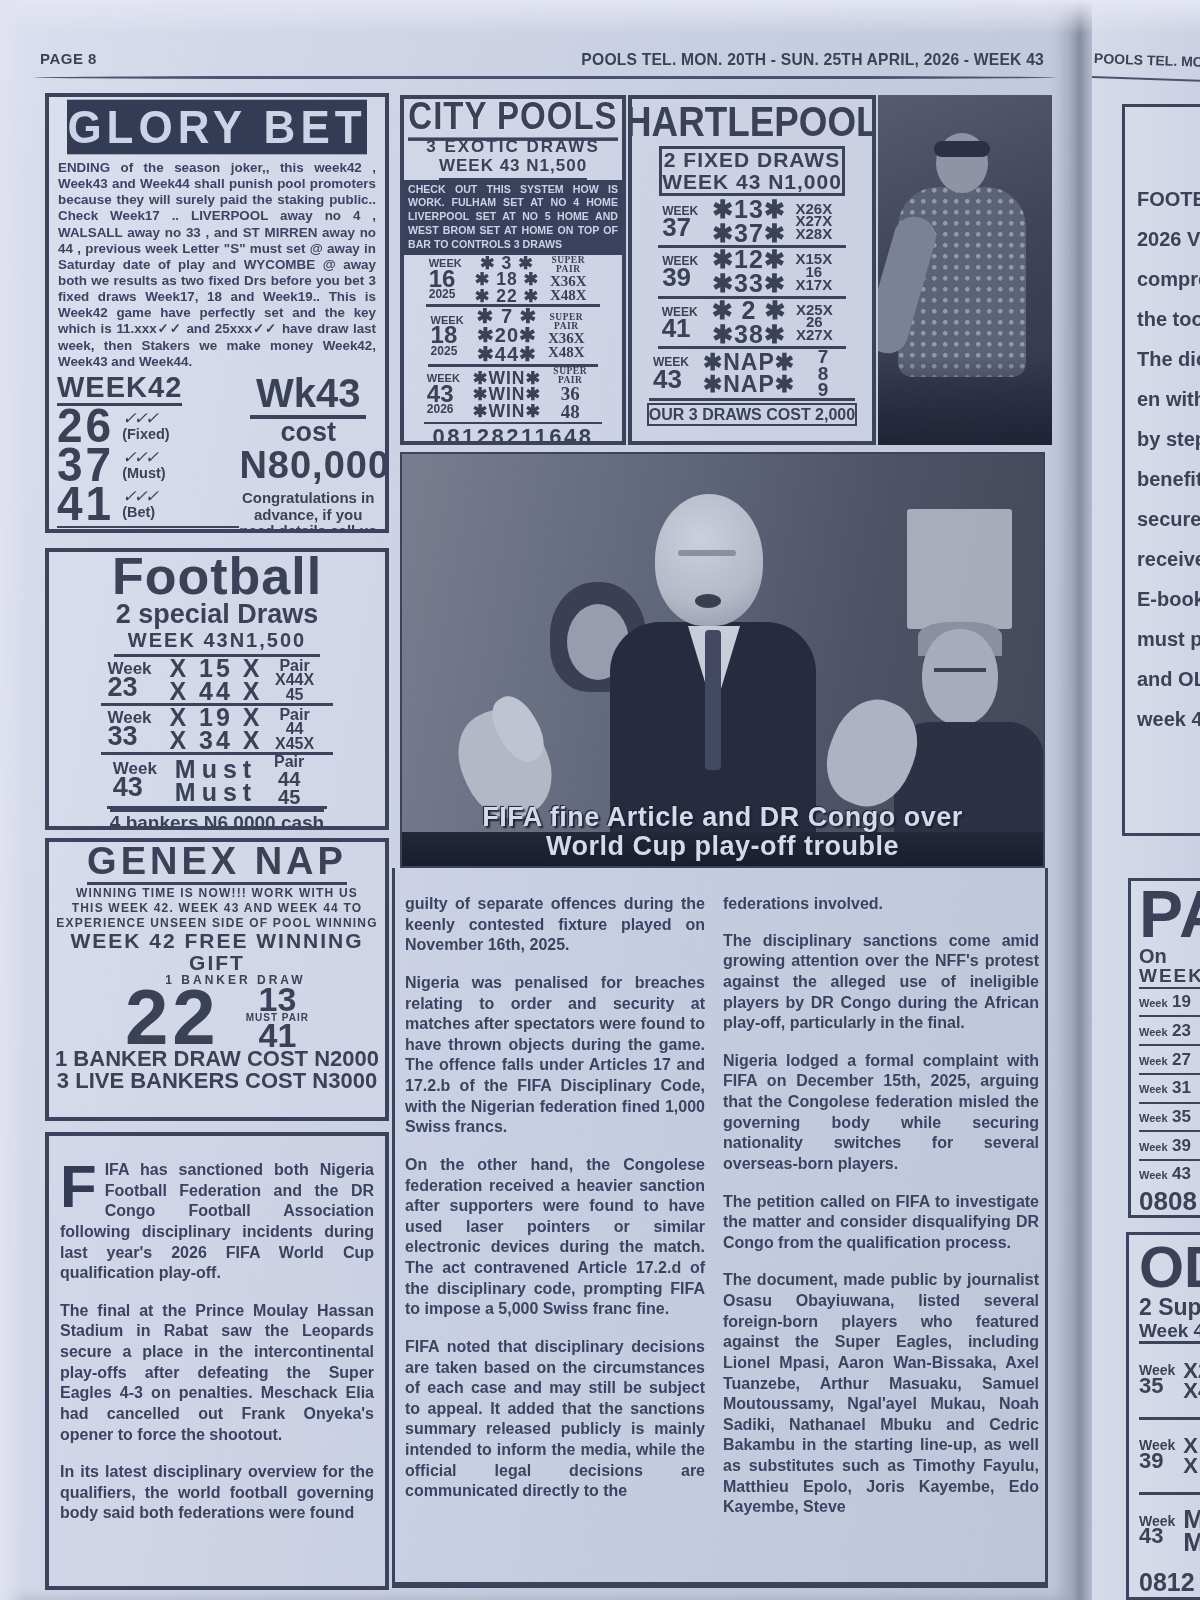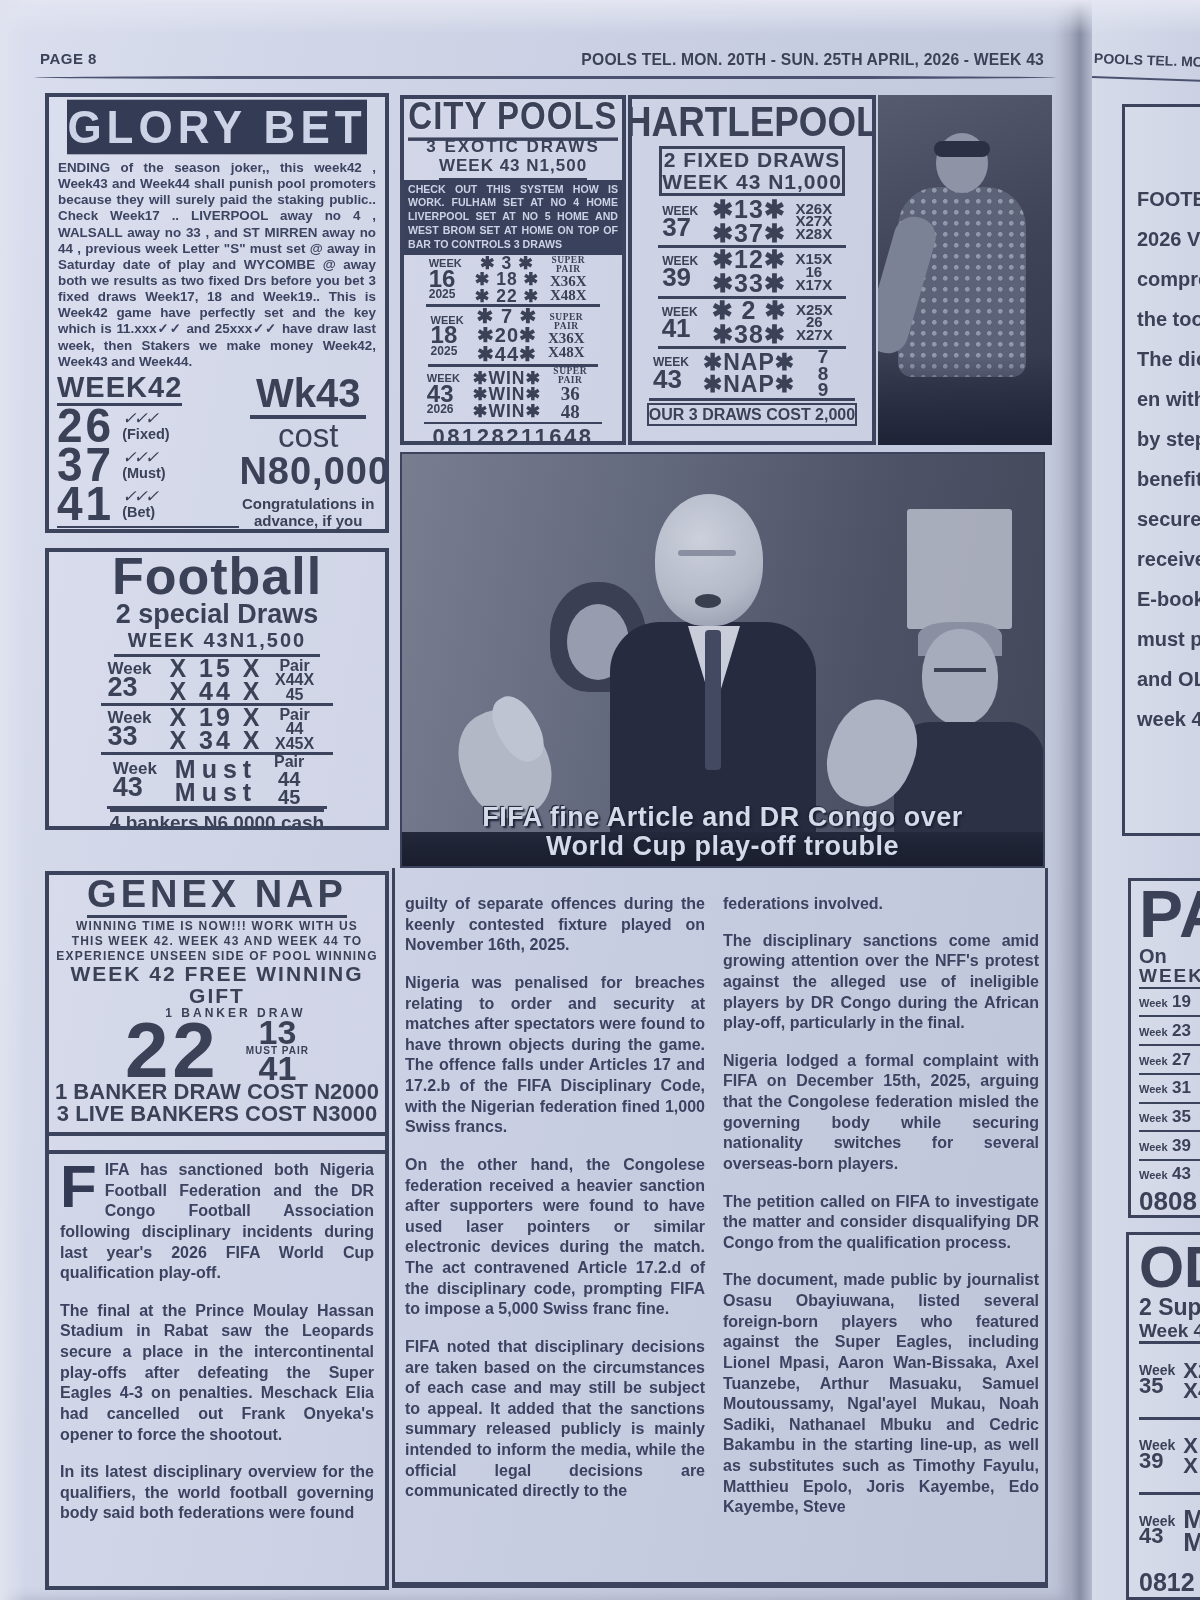--- a/index.html
+++ b/index.html
@@ -41,21 +41,21 @@
   .gw-title{font-size:29px;font-weight:bold;letter-spacing:1px;border-bottom:3px solid #3c435c;display:inline-block;line-height:1;padding-bottom:1px;}
   .gnum-row{display:flex;align-items:center;height:39px;}
   .gnum{font-size:46px;font-weight:bold;letter-spacing:3px;line-height:.8;transform:scaleY(1.05);}
   .gchk{display:flex;flex-direction:column;margin-left:8px;line-height:1;}
   .gchk .chk{font-size:17px;letter-spacing:-3px;font-style:italic;}
   .gchk .tag{font-size:14.5px;font-weight:bold;}
   .ghot{display:flex;align-items:baseline;gap:8px;border-top:2px solid #3c435c;margin-top:3px;padding-top:2px;}
   .ghot .big{font-size:40px;font-weight:bold;line-height:.9;}
   .ginfo{width:43%;text-align:center;}
   .ginfo .wk43{font-size:40px;font-weight:bold;line-height:1;border-bottom:4px solid #3c435c;display:inline-block;padding:0 6px 2px;}
-  .ginfo .cost{font-size:33px;font-weight:normal;line-height:1;}
+  .ginfo .cost{font-size:27px;font-weight:bold;line-height:1;}
   .ginfo .costval{font-size:38px;font-weight:bold;line-height:1.05;letter-spacing:1px;}
   .ginfo .note{font-size:15px;font-weight:bold;line-height:1.12;margin-top:4px;}
   
   .fb-title{font-size:52px;font-weight:bold;text-align:center;line-height:.95;letter-spacing:1px;transform:scaleY(1.0);}
   .fb-sub{font-size:27px;font-weight:bold;text-align:center;line-height:1;}
   .fb-week{display:flex;justify-content:space-between;padding:1px 14px 2px;font-size:20px;font-weight:bold;border-bottom:3px solid #3c435c;letter-spacing:2px;}
   .fb-row{display:flex;align-items:center;border-bottom:3px solid #3c435c;flex:1;padding:0 6px;}
   .fb-row:last-of-type{border-bottom:none;}
   .wkcol{width:62px;line-height:.85;font-weight:bold;}
   .wkcol .w{font-size:17px;}
@@ -274,21 +274,21 @@
       <div class="paircol">
           <div class="pl">Pair</div>
           <div class="pv" style="font-size:20px;">44</div>
           <div class="pv" style="font-size:20px;">45</div>
         </div>
     </div>
     <div class="fb-bankers">4 bankers N6,0000 cash</div>
 
   </div>
 
-  <div class="nbox" style="left:45px;top:871px;width:344px;height:283px;">
+  <div class="nbox" style="left:45px;top:838px;width:344px;height:283px;">
     <div class="gx-title">GENEX NAP</div>
     <div class="gx-intro">WINNING TIME IS NOW!!! WORK WITH  US</div>
     <div class="gx-intro">THIS WEEK 42. WEEK 43 AND WEEK 44 TO</div>
     <div class="gx-intro">EXPERIENCE UNSEEN SIDE OF POOL WINNING</div>
     <div class="gx-gift">WEEK 42 FREE WINNING GIFT</div>
     <div class="gx-banker">1 BANKER DRAW</div>
     <div class="gx-numrow">
       <span class="gx-22">22</span>
       <span class="gx-pair">
         <div class="p">13</div>

